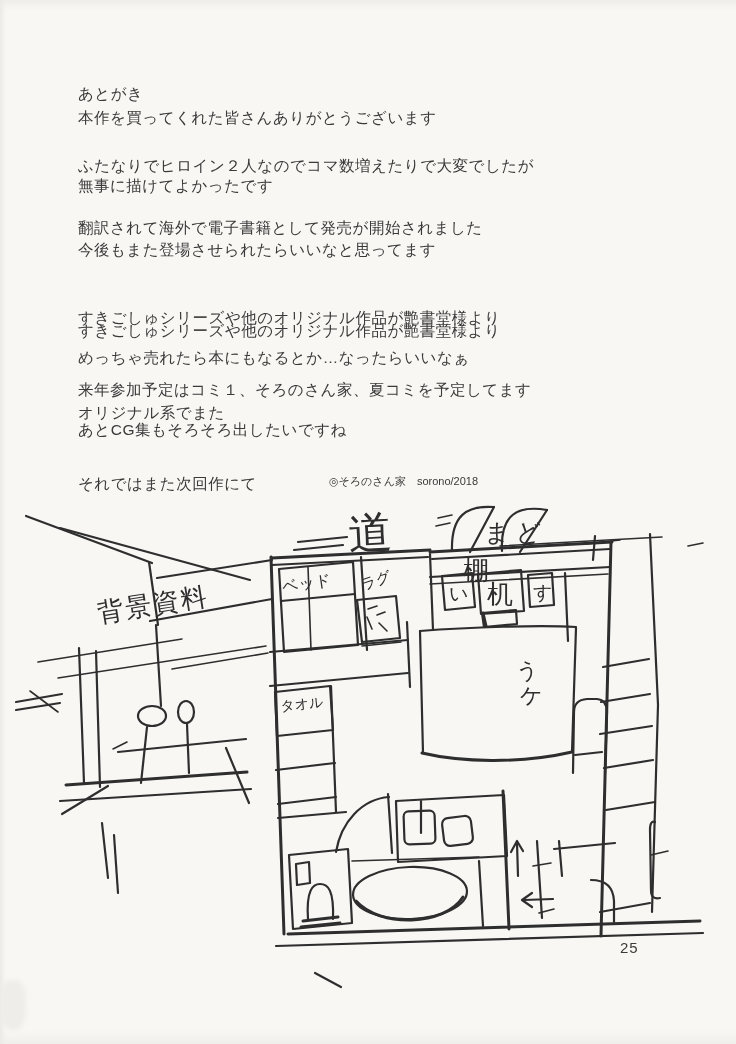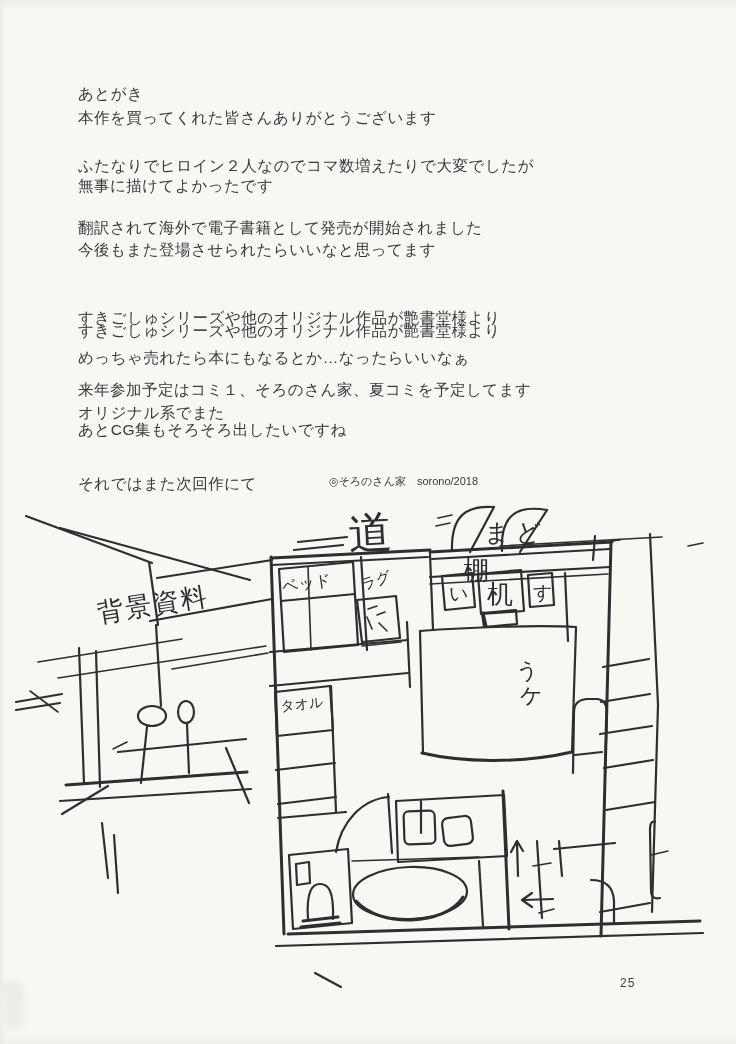--- a/index.html
+++ b/index.html
@@ -13,21 +13,21 @@
     background:linear-gradient(180deg,#efedea 0,#f8f7f4 10px,#f8f7f4 1030px,#f1efec 1044px);
   }
   .edge-left{position:absolute;left:0;top:0;width:6px;height:1044px;
     background:linear-gradient(90deg,#eceae6,rgba(248,247,244,0));}
   .smudge{position:absolute;left:0;top:980px;width:26px;height:50px;background:#efede9;border-radius:40%;filter:blur(2px);}
   .line{
     position:absolute;left:78px;
     font-size:15.5px;letter-spacing:.5px;color:#3a3a3a;white-space:pre;
   }
   .sig-row{position:absolute;left:293px;top:474px;font-size:11px;color:#3a3a3a;white-space:pre;margin-left:36px;}
-  .page-number{position:absolute;left:620px;top:976px;font-size:12px;color:#3c3c3c;letter-spacing:1px;}
+  .page-number{position:absolute;left:620px;top:939px;font-size:15px;color:#3c3c3c;letter-spacing:1px;}
   svg.sketch{position:absolute;left:0;top:0;width:736px;height:1044px;}
   svg.sketch path, svg.sketch ellipse, svg.sketch rect, svg.sketch line{
     fill:none;stroke:#2e2e2e;stroke-width:2.2;stroke-linecap:round;stroke-linejoin:round;
   }
   svg.sketch .hv{stroke-width:3;}
   svg.sketch .thin{stroke-width:1.6;}
   svg.sketch text{fill:#2e2e2e;stroke:none;font-family:"Liberation Sans","DejaVu Sans",sans-serif;}
 </style>
 </head>
 <body>

